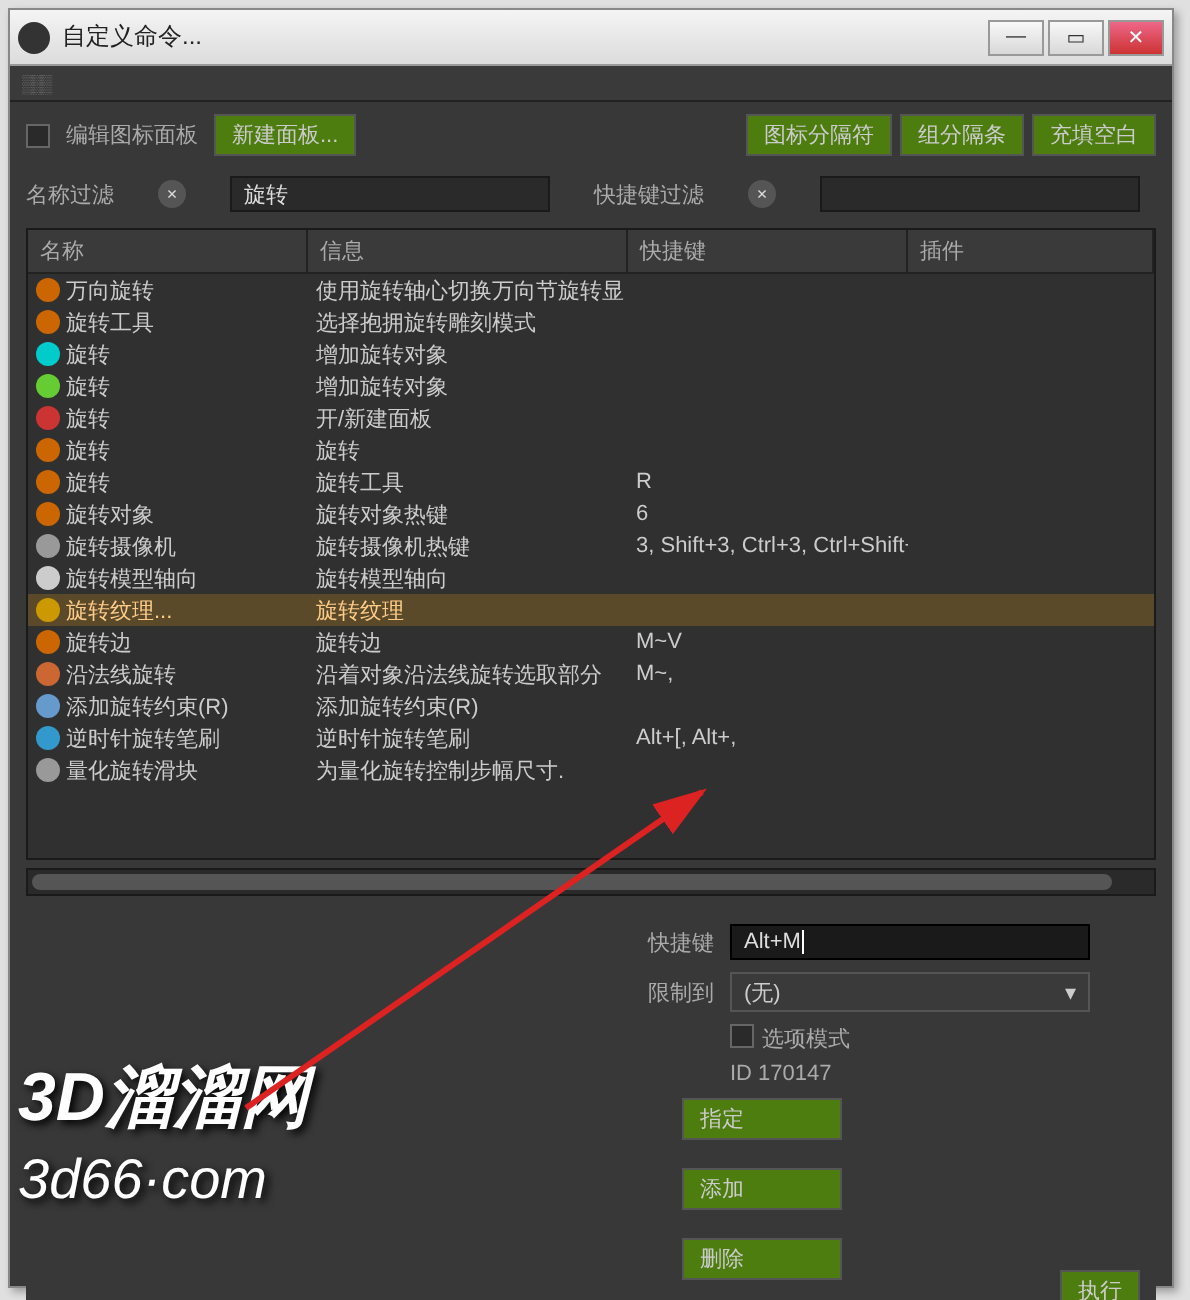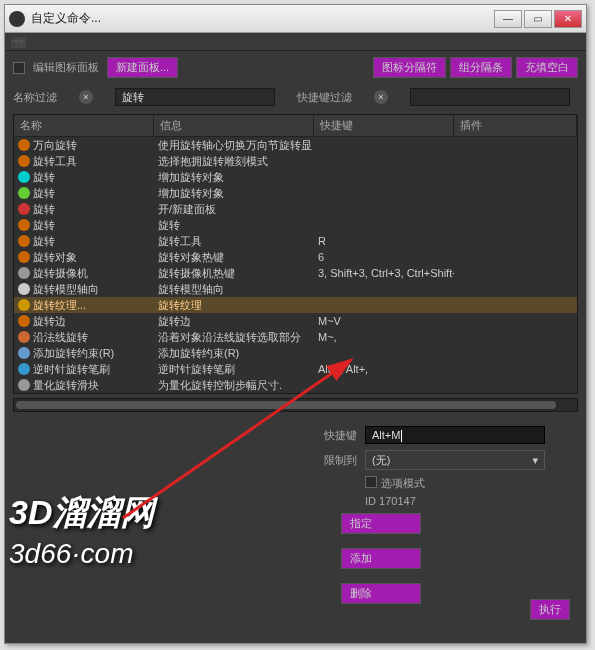--- a/index.html
+++ b/index.html
@@ -9,27 +9,27 @@
 .titlebar .icon{width:16px;height:16px;background:#333;border-radius:50%;margin-right:6px}
 .titlebar .title{flex:1;color:#222;font-size:12px}
 .winbtns{display:flex;gap:2px}
 .winbtn{width:28px;height:18px;background:linear-gradient(#f8f8f8,#d8d8d8);border:1px solid #999;display:flex;align-items:center;justify-content:center;font-size:10px;color:#333}
 .winbtn.close{background:linear-gradient(#e68,#c33);color:#fff}
 .toolbar{height:18px;background:#3a3a3a;border-bottom:1px solid #222;display:flex;align-items:center;padding:0 6px}
 .grip{color:#666;font-size:9px;letter-spacing:-2px}
 .toprow{display:flex;align-items:center;padding:6px 8px;gap:8px;background:#383838}
 .chk{width:12px;height:12px;border:1px solid #666;background:#2a2a2a}
 .lbl{color:#aaa}
-.btn{background:#a21caf;border:1px solid #555;color:#ccc;padding:2px 8px;cursor:pointer}
+.btn{background:#4d7c0f;border:1px solid #555;color:#ccc;padding:2px 8px;cursor:pointer}
 .rightbtns{margin-left:auto;display:flex;gap:4px}
 .filterbar{display:flex;align-items:center;padding:4px 8px;gap:22px;background:#383838}
 .input{background:#2a2a2a;border:1px solid #1a1a1a;color:#ddd;padding:2px 6px;height:18px}
 .input.name{width:160px}.input.hotkey{width:160px}
 .clearx{width:14px;height:14px;background:#555;border-radius:50%;color:#ddd;display:flex;align-items:center;justify-content:center;font-size:9px;cursor:pointer}
-.table{margin:4px 8px;background:#303030;border:1px solid #1a1a1a;height:280px;display:flex;flex-direction:column}
+.table{margin:4px 8px;background:#303030;border:1px solid #1a1a1a;height:316px;display:flex;flex-direction:column}
 .thead{display:flex;background:#3a3a3a;border-bottom:1px solid #222}
 .th{color:#aaa;padding:3px 6px;border-right:1px solid #222}
 .th.name{width:140px}.th.info{width:160px}.th.key{width:140px}.th.plugin{flex:1}
 .tbody{flex:1;overflow:hidden}
 .tr{display:flex;align-items:center;height:16px;color:#ccc}
 .tr.sel{background:#5a4a2a;color:#fc8}
 .td{padding:0 4px;white-space:nowrap;overflow:hidden}
 .td.name{width:140px;display:flex;align-items:center;gap:3px}
 .td.info{width:160px}.td.key{width:140px}.td.plugin{flex:1}
 .ricon{width:12px;height:12px;flex-shrink:0;display:inline-block}

